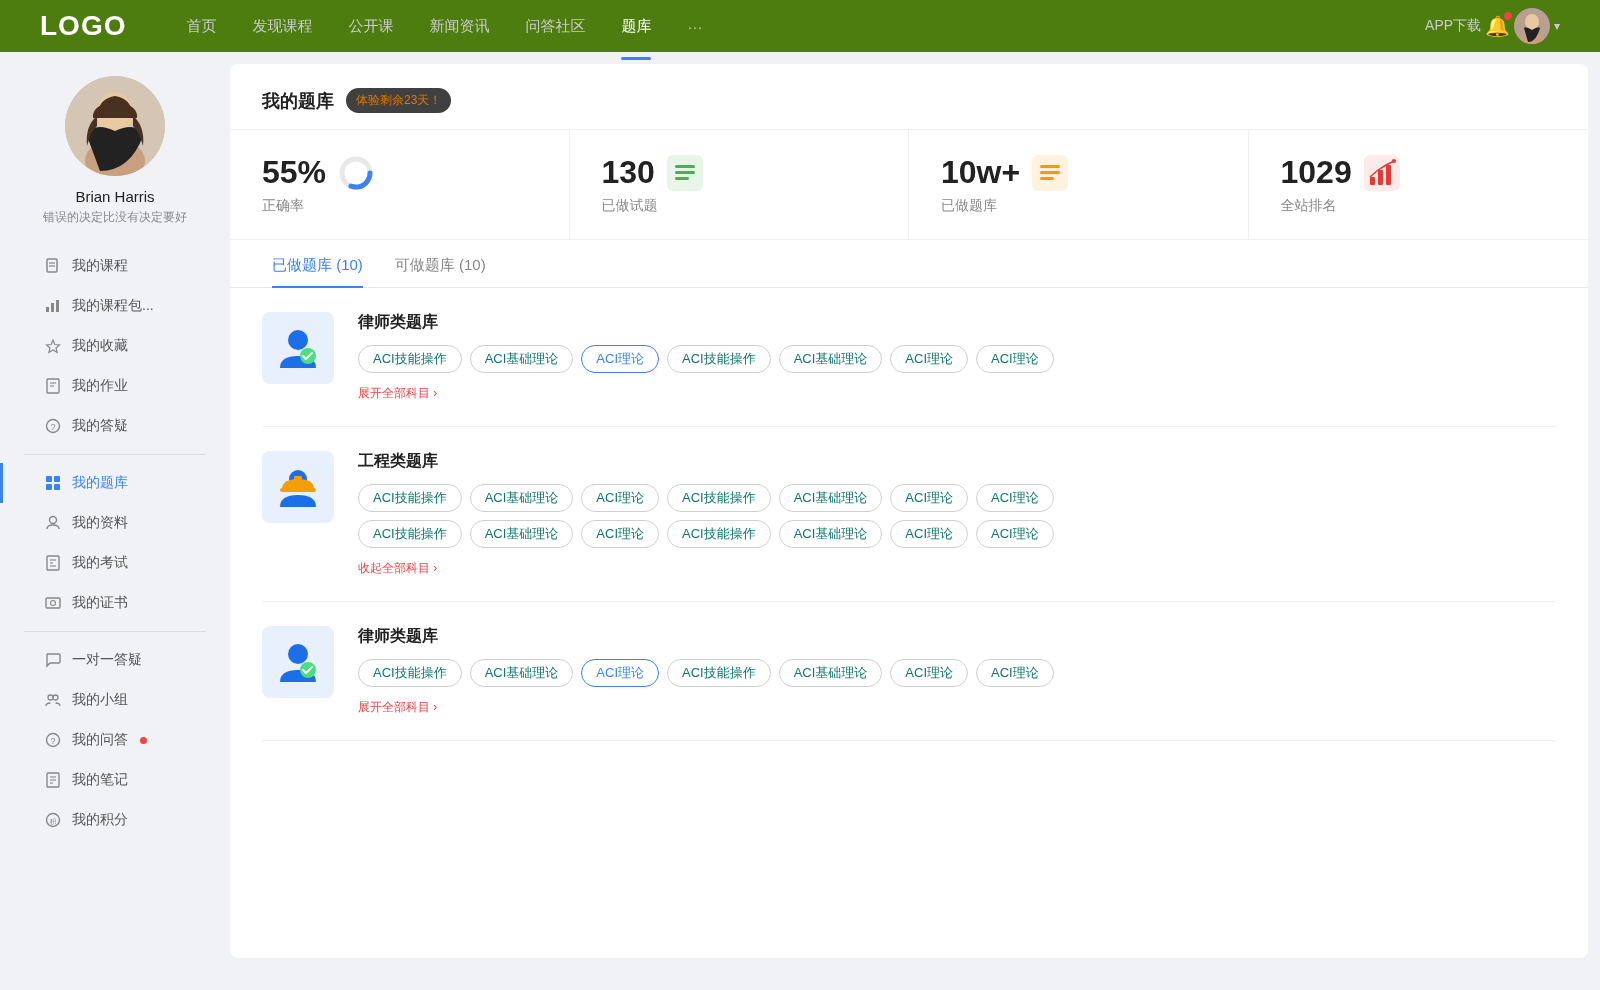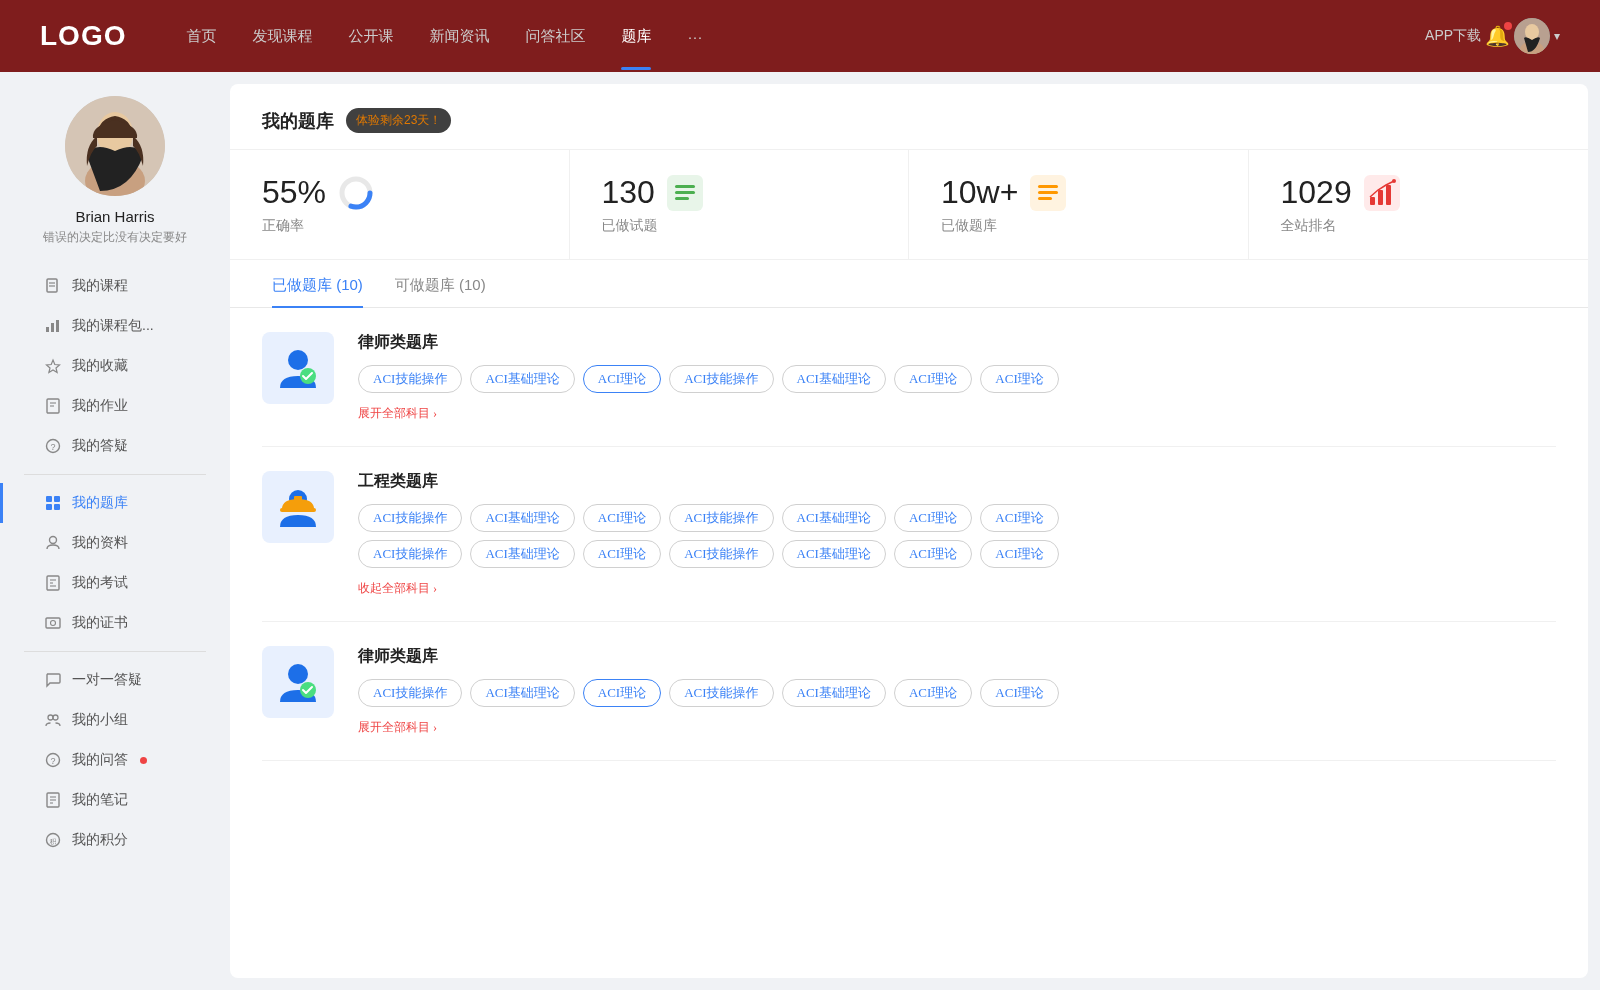--- a/index.html
+++ b/index.html
@@ -1,21 +1,21 @@
 <!DOCTYPE html>
 <html><head>
   <meta charset="utf-8">
   <style>
     * { margin: 0; padding: 0; box-sizing: border-box; }
     body { font-family: -apple-system, BlinkMacSystemFont, "PingFang SC", "Microsoft YaHei", sans-serif; background: #f0f2f5; min-height: 990px; }
 
     
     .navbar {
-      background: #7f1d1d;
-      height: 72px;
+      background: #4d7c0f;
+      height: 52px;
       display: flex;
       align-items: center;
       padding: 0 40px;
       position: relative;
       text-align: right;
     }
     .nav-logo {
       color: #fff;
       font-size: 28px;
       font-weight: 900;
@@ -220,21 +220,21 @@
       gap: 6px;
     }
     .stat-card:last-child { border-right: none; }
     .stat-top {
       display: flex;
       align-items: center;
       gap: 12px;
     }
     .stat-value {
       font-size: 32px;
-      font-weight: 400;
+      font-weight: 700;
       color: #222;
     }
     .stat-icon {
       width: 36px;
       height: 36px;
       display: flex;
       align-items: center;
       justify-content: center;
     }
     .stat-label {
@@ -282,39 +282,39 @@
     .topic-icon-wrap {
       width: 72px;
       height: 72px;
       background: #e8f0fe;
       border-radius: 8px;
       display: flex;
       align-items: center;
       justify-content: center;
       flex-shrink: 0;
     }
-    .topic-body { flex: 1; font-family: Liberation Serif, serif; }
+    .topic-body { flex: 1; }
     .topic-name {
       font-size: 16px;
       font-weight: 600;
       color: #222;
       margin-bottom: 12px;
     }
     .topic-tags {
       display: flex;
       flex-wrap: wrap;
       gap: 8px;
       margin-bottom: 8px;
     }
     .topic-tag {
       border: 1px solid #d0d0d0;
       border-radius: 16px;
       padding: 4px 14px;
       font-size: 13px;
-      color: #3b82f6;
+      color: #0f766e;
       cursor: pointer;
       background: #fff;
     }
     .topic-tag.active {
       border-color: #3b82f6;
       color: #3b82f6;
       background: #fff;
     }
     .topic-expand {
       text-align: left;

